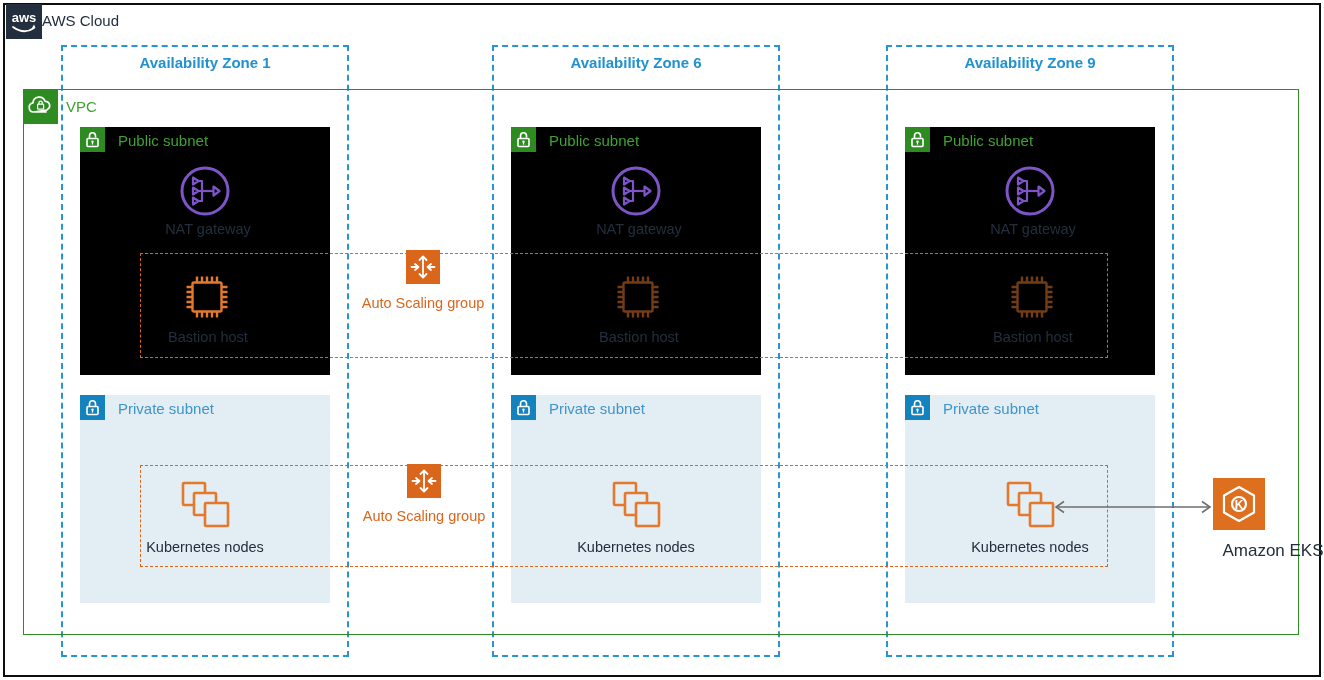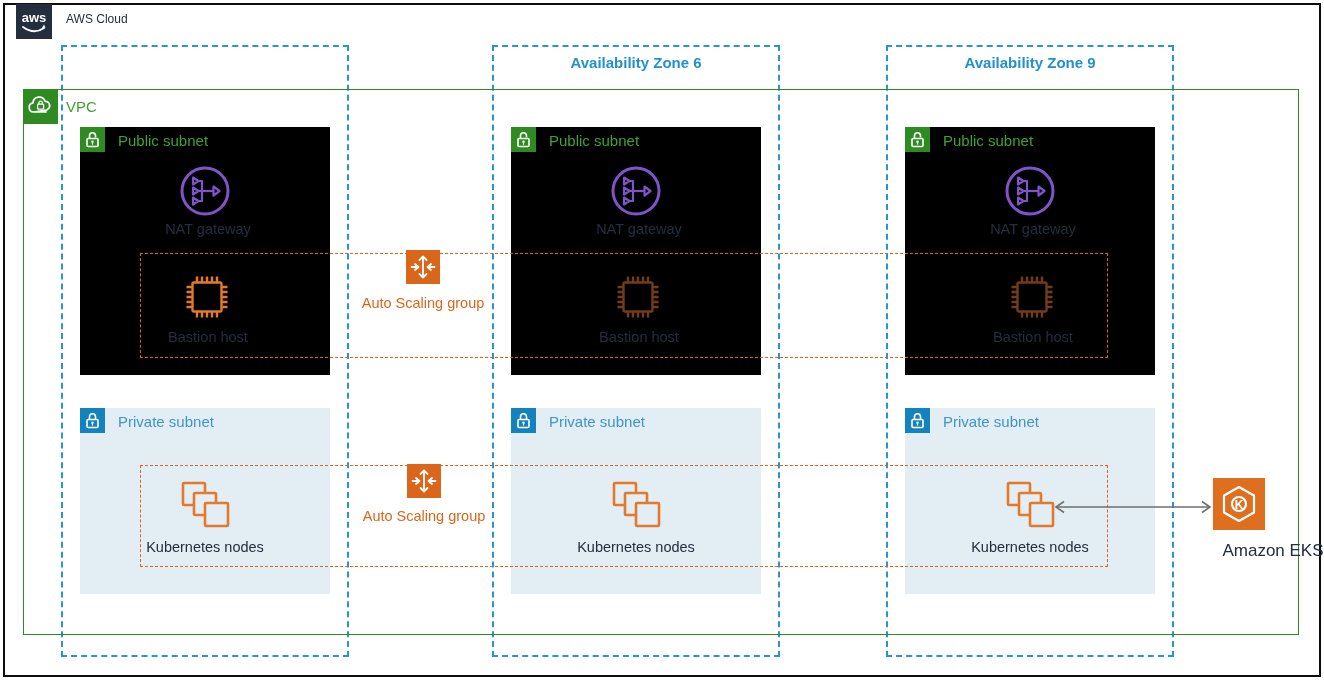--- a/index.html
+++ b/index.html
@@ -9,38 +9,38 @@
   
   .outer-border{left:3px;top:3px;width:1314px;height:670px;border:2px solid #0d0d0d;z-index:0;}
   .az-box{top:45px;width:288px;height:612px;border:2px dashed #2696D3;box-sizing:border-box;z-index:1;}
   .az-label{top:54px;width:288px;text-align:center;font-size:15px;font-weight:600;color:#2191CF;z-index:2;}
   .vpc-box{left:23px;top:89px;width:1276px;height:546px;border:1.6px solid #2E8B22;box-sizing:border-box;z-index:1;}
   .vpc-icon{left:23px;top:89px;z-index:3;}
   .vpc-label{left:66px;top:98px;font-size:15px;color:#3FA232;z-index:3;}
   
   .subnet{width:250px;z-index:2;}
   .subnet.public{top:127px;height:248px;background:#000000;}
-  .subnet.private{top:408px;height:186px;background:#E3EDF4;}
+  .subnet.private{top:395px;height:208px;background:#E3EDF4;}
   .subnet-icon{top:0;left:0;}
   .subnet-label{left:38px;top:5px;font-size:15px;}
   .subnet-label.public{color:#3FA232;}
   .subnet-label.private{color:#3E95C8;}
   
   .asg-box{left:140px;width:968px;border:1.5px dashed #D9661B;box-sizing:border-box;z-index:3;}
   .asg-box.row1{top:253px;height:105px;}
   .asg-box.row2{top:465px;height:102px;}
   .asg-icon{width:34px;height:34px;z-index:4;}
   .asg-label{width:170px;text-align:center;font-size:14.5px;color:#D9661B;z-index:4;}
   
   .res-label{width:180px;text-align:center;font-size:14.5px;color:#232F3E;z-index:4;}
   .icon{z-index:4;}
   .faded{opacity:.5;filter:blur(.6px);}
   
-  .aws-logo{left:16px;top:4px;z-index:2;}
-  .aws-cloud-label{left:66px;top:12px;font-size:12px;font-weight:500;color:#232F3E;z-index:2;}
+  .aws-logo{left:6px;top:4px;z-index:2;}
+  .aws-cloud-label{left:42px;top:12px;font-size:15px;font-weight:500;color:#232F3E;z-index:2;}
   .eks-label{width:160px;left:1193px;top:541px;text-align:center;font-size:17px;color:#232F3E;z-index:4;}
   .arrow{left:1052px;top:499px;z-index:4;}
 </style>
 </head>
 <body>
 
 <div class="canvas">
 
   <div class="abs outer-border"></div>
 
@@ -50,20 +50,21 @@
       <text x="18" y="18" fill="#fff" font-size="13" font-weight="bold" text-anchor="middle" font-family="Liberation Sans, sans-serif">aws</text>
       <path d="M7,23 q11,8 21,1" fill="none" stroke="#fff" stroke-width="1.8" stroke-linecap="round"></path>
       <path d="M28,20.5 l1.5,3.2 -3.5,0.4" fill="#fff"></path>
     </svg>
   </div>
   <div class="abs aws-cloud-label">AWS Cloud</div>
 
   <div class="abs az-box" style="left:61px;"></div>
   <div class="abs az-box" style="left:492px;"></div>
   <div class="abs az-box" style="left:886px;"></div>
+  <div class="abs az-label" style="left:61px;">Availability Zone 1</div>
   <div class="abs az-label" style="left:492px;">Availability Zone 6</div>
   <div class="abs az-label" style="left:886px;">Availability Zone 9</div>
 
   <div class="abs vpc-box"></div>
   <div class="abs vpc-icon">
     <svg width="35" height="35" viewBox="0 0 35 35">
       <rect x="0" y="0" width="35" height="35" fill="#2E8B22"></rect>
       <path d="M10.5,23 a4.6,4.6 0 0 1 -0.6,-9.1 a6.3,6.3 0 0 1 12.2,-1.6 a4.3,4.3 0 0 1 2.6,7.9 l-1,0.9 z M10.5,23 h13.2" fill="none" stroke="#fff" stroke-width="1.7" stroke-linejoin="round"></path>
       <rect x="14.6" y="15.2" width="6" height="5" rx="0.8" fill="none" stroke="#fff" stroke-width="1.3"></rect>
       <path d="M15.9,15.2 v-1.4 a1.7,1.7 0 0 1 3.4,0 v1.4" fill="none" stroke="#fff" stroke-width="1.3"></path>

